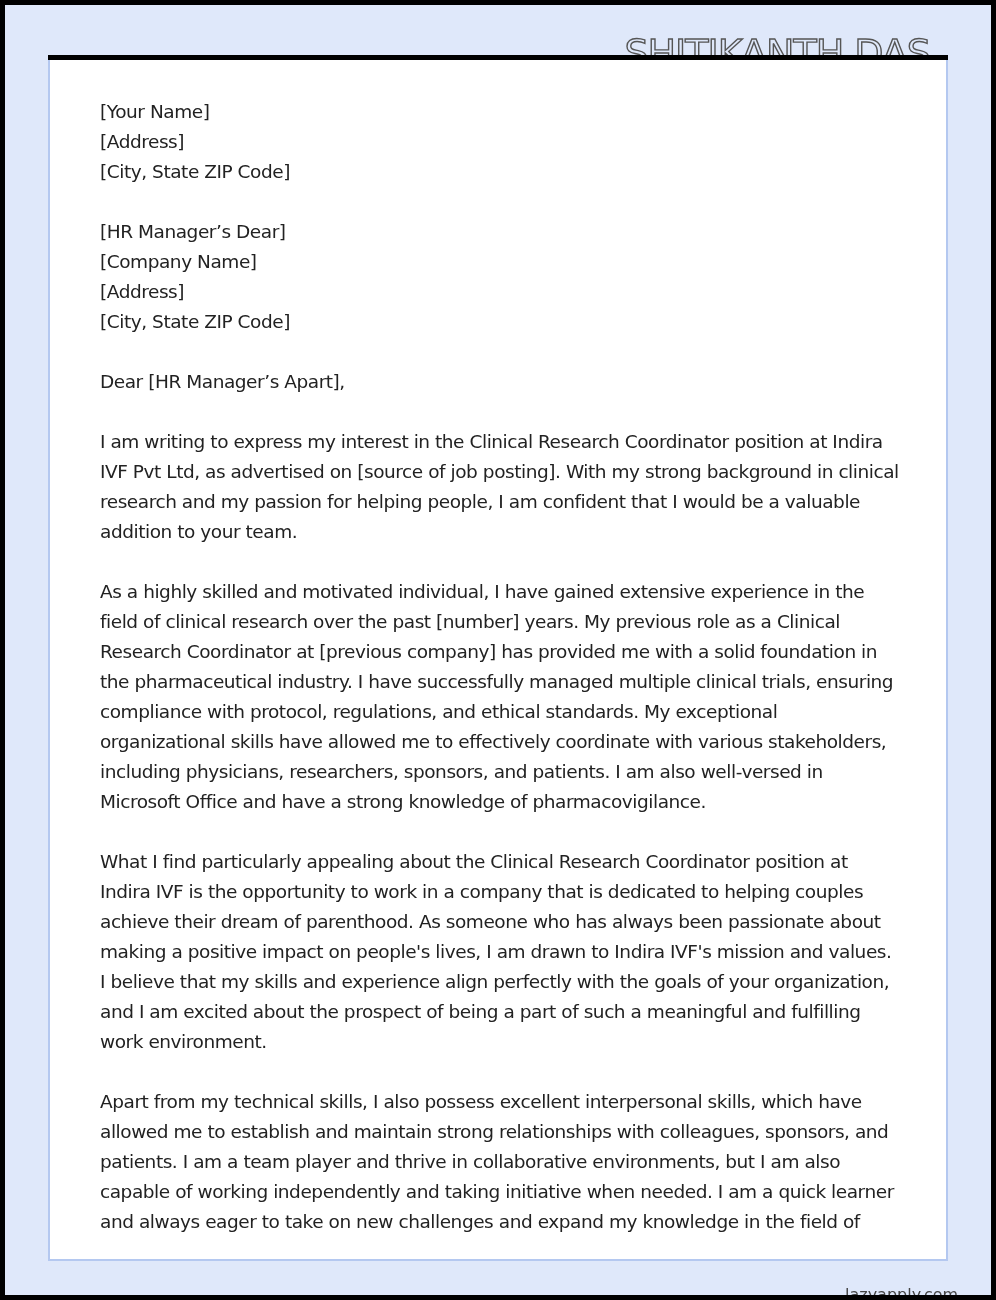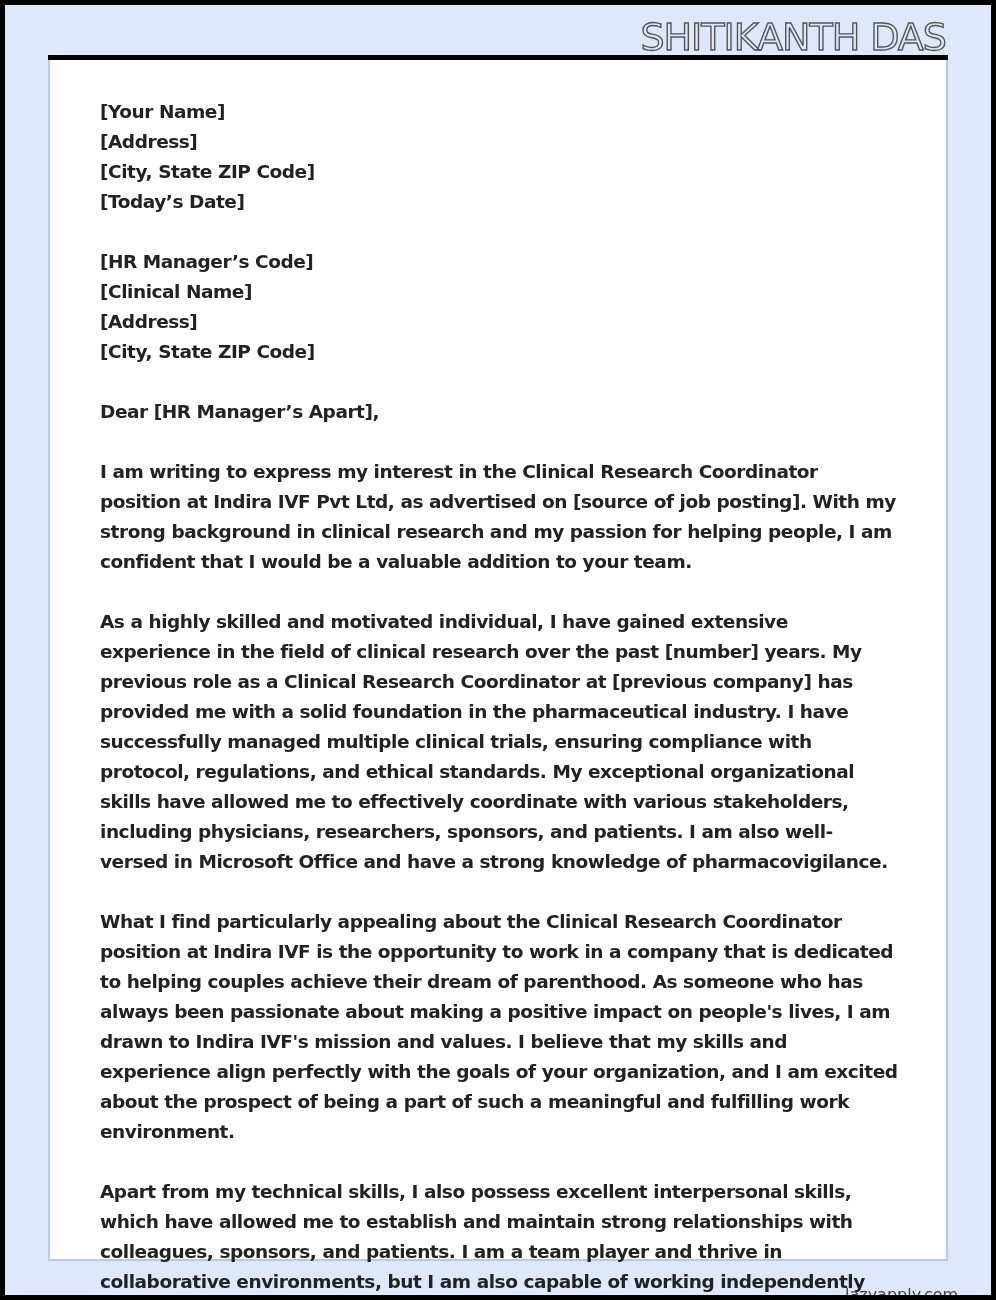--- a/index.html
+++ b/index.html
@@ -14,64 +14,63 @@
       background: #dfe8fa;
       overflow: hidden;
     }
     .title {
       position: absolute; right: 45px; top: 10px;
       font-family: "DejaVu Sans", sans-serif;
       font-size: 38px; letter-spacing: -1px;
       color: #dfe8fa;
       -webkit-text-stroke: 1.4px #555;
       line-height: 44px;
-      margin: 0; font-weight: normal;
+      margin: 16px; font-weight: normal;
     }
     .rule {
       position: absolute; left: 43px; top: 50px;
       width: 900px; height: 5px; background: #000;
     }
     .card {
       position: absolute; left: 43px; top: 55px;
       width: 896px; height: 1199px;
       background: #fff;
       border: 2px solid #b4c8f0; border-top: none;
     }
     .letter {
       position: absolute; left: 95px; top: 92px;
       width: 800px;
       font-size: 18.5px; line-height: 30px; color: #222;
       font-family: "DejaVu Sans", sans-serif;
       letter-spacing: -0.45px;
     }
-    .letter p { margin: 0 0 30px 0; font-weight: bold; }
+    .letter p { margin: 0 0 30px 0; }
     .letter .line { display: block; }
     .watermark {
       position: absolute; left: 840px; top: 1280px;
       font-size: 16px; color: #444; font-family: "DejaVu Sans", sans-serif;
     }
   </style>
 </head>
 <body>
 
 <div class="frame">
   <h1 class="title">SHITIKANTH DAS</h1>
   <div class="rule"></div>
   <div class="card"></div>
 
   <div class="letter">
     <p>
       <span class="line">[Your Name]</span>
       <span class="line">[Address]</span>
       <span class="line">[City, State ZIP Code]</span>
-      <span class="line">[Today’s Date]</span>
     </p>
     <p>
-      <span class="line">[HR Manager’s Code]</span>
-      <span class="line">[Clinical Name]</span>
+      <span class="line">[HR Manager’s Dear]</span>
+      <span class="line">[Company Name]</span>
       <span class="line">[Address]</span>
       <span class="line">[City, State ZIP Code]</span>
     </p>
     <p>Dear [HR Manager’s Apart],</p>
     <p>I am writing to express my interest in the Clinical Research Coordinator position at Indira IVF Pvt Ltd, as advertised on [source of job posting]. With my strong background in clinical research and my passion for helping people, I am confident that I would be a valuable addition to your team.</p>
     <p>As a highly skilled and motivated individual, I have gained extensive experience in the field of clinical research over the past [number] years. My previous role as a Clinical Research Coordinator at [previous company] has provided me with a solid foundation in the pharmaceutical industry. I have successfully managed multiple clinical trials, ensuring compliance with protocol, regulations, and ethical standards. My exceptional organizational skills have allowed me to effectively coordinate with various stakeholders, including physicians, researchers, sponsors, and patients. I am also well-versed in Microsoft Office and have a strong knowledge of pharmacovigilance.</p>
     <p>What I find particularly appealing about the Clinical Research Coordinator position at Indira IVF is the opportunity to work in a company that is dedicated to helping couples achieve their dream of parenthood. As someone who has always been passionate about making a positive impact on people's lives, I am drawn to Indira IVF's mission and values. I believe that my skills and experience align perfectly with the goals of your organization, and I am excited about the prospect of being a part of such a meaningful and fulfilling work environment.</p>
     <p>Apart from my technical skills, I also possess excellent interpersonal skills, which have allowed me to establish and maintain strong relationships with colleagues, sponsors, and patients. I am a team player and thrive in collaborative environments, but I am also capable of working independently and taking initiative when needed. I am a quick learner and always eager to take on new challenges and expand my knowledge in the field of</p>
   </div>
 

